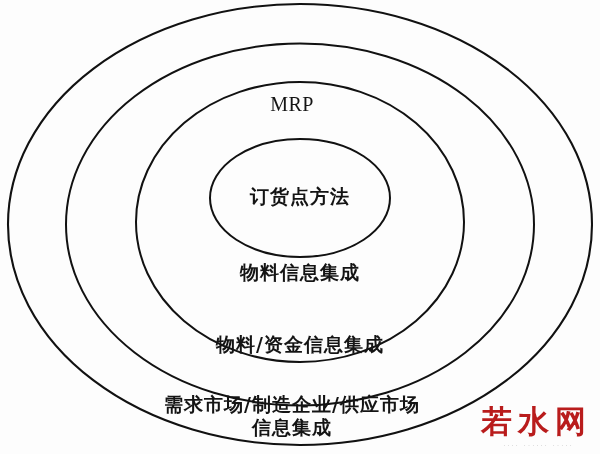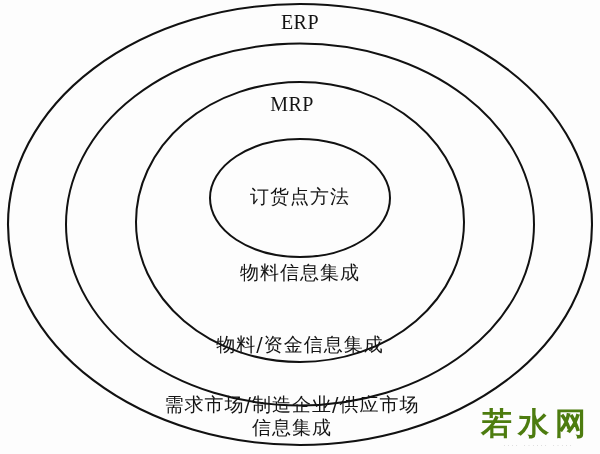--- a/index.html
+++ b/index.html
@@ -34,44 +34,44 @@
   }
   .label-latin {
     font-family: "Liberation Serif", serif;
     font-size: 20px;
     letter-spacing: 0.5px;
     font-weight: 500;
   }
   .label-cjk {
     font-family: "DejaVu Sans", sans-serif;
     font-size: 19px;
-    font-weight: 400;
+    font-weight: 700;
     letter-spacing: 1px;
     line-height: 23px;
   }
   #label-erp      { left: 0; right: 0; top: 11px; }
   #label-mrp2     { left: 0; right: 0; top: 48px; }
   #label-mrp      { left: 0; right: 16px; top: 93px; }
   #label-order    { left: 0; right: 0; top: 185px; }
   #label-material { left: 0; right: 0; top: 261px; }
   #label-fund     { left: 0; right: 0; top: 333px; }
   #label-market   { left: 0; right: 16px; top: 393px; }
 
   #watermark {
     position: absolute;
     right: 8px;
     bottom: 4px;
     text-align: center;
     user-select: none;
   }
   #watermark-main {
-    font-family: Liberation Sans, sans-serif;
+    font-family: Liberation Mono, monospace;
     font-size: 31px;
     font-weight: 700;
-    color: #4d7c0f;
+    color: #b91c1c;
     letter-spacing: 6px;
     line-height: 34px;
   }
   #watermark-sub {
     font-family: "Liberation Sans", sans-serif;
     font-size: 6px;
     color: #9a9a9a;
     letter-spacing: 2.2px;
     filter: blur(0.7px);
     line-height: 9px;
@@ -84,21 +84,20 @@
 <div id="stage">
 
   <svg id="diagram-svg" viewBox="0 0 600 454" aria-hidden="true">
     <rect x="0" y="0" width="600" height="454" fill="#fdfdfd"></rect>
     <ellipse cx="300" cy="224.5" rx="292" ry="220.5" fill="none" stroke="#111111" stroke-width="2.1"></ellipse>
     <ellipse cx="300" cy="224.5" rx="234" ry="181" fill="none" stroke="#111111" stroke-width="2"></ellipse>
     <ellipse cx="300" cy="222" rx="164" ry="140" fill="none" stroke="#111111" stroke-width="2"></ellipse>
     <ellipse cx="300" cy="198" rx="90" ry="59" fill="none" stroke="#111111" stroke-width="2"></ellipse>
   </svg>
 
-  <div class="ring-label label-latin" id="label-erp">ERP</div>
 
 
   <div class="ring-label label-latin" id="label-mrp">MRP</div>
 
   <div class="ring-label label-cjk" id="label-order">订货点方法</div>
 
   <div class="ring-label label-cjk" id="label-fund">物料/资金信息集成</div>
 
   <div class="ring-label label-cjk" id="label-material">物料信息集成</div>
 

